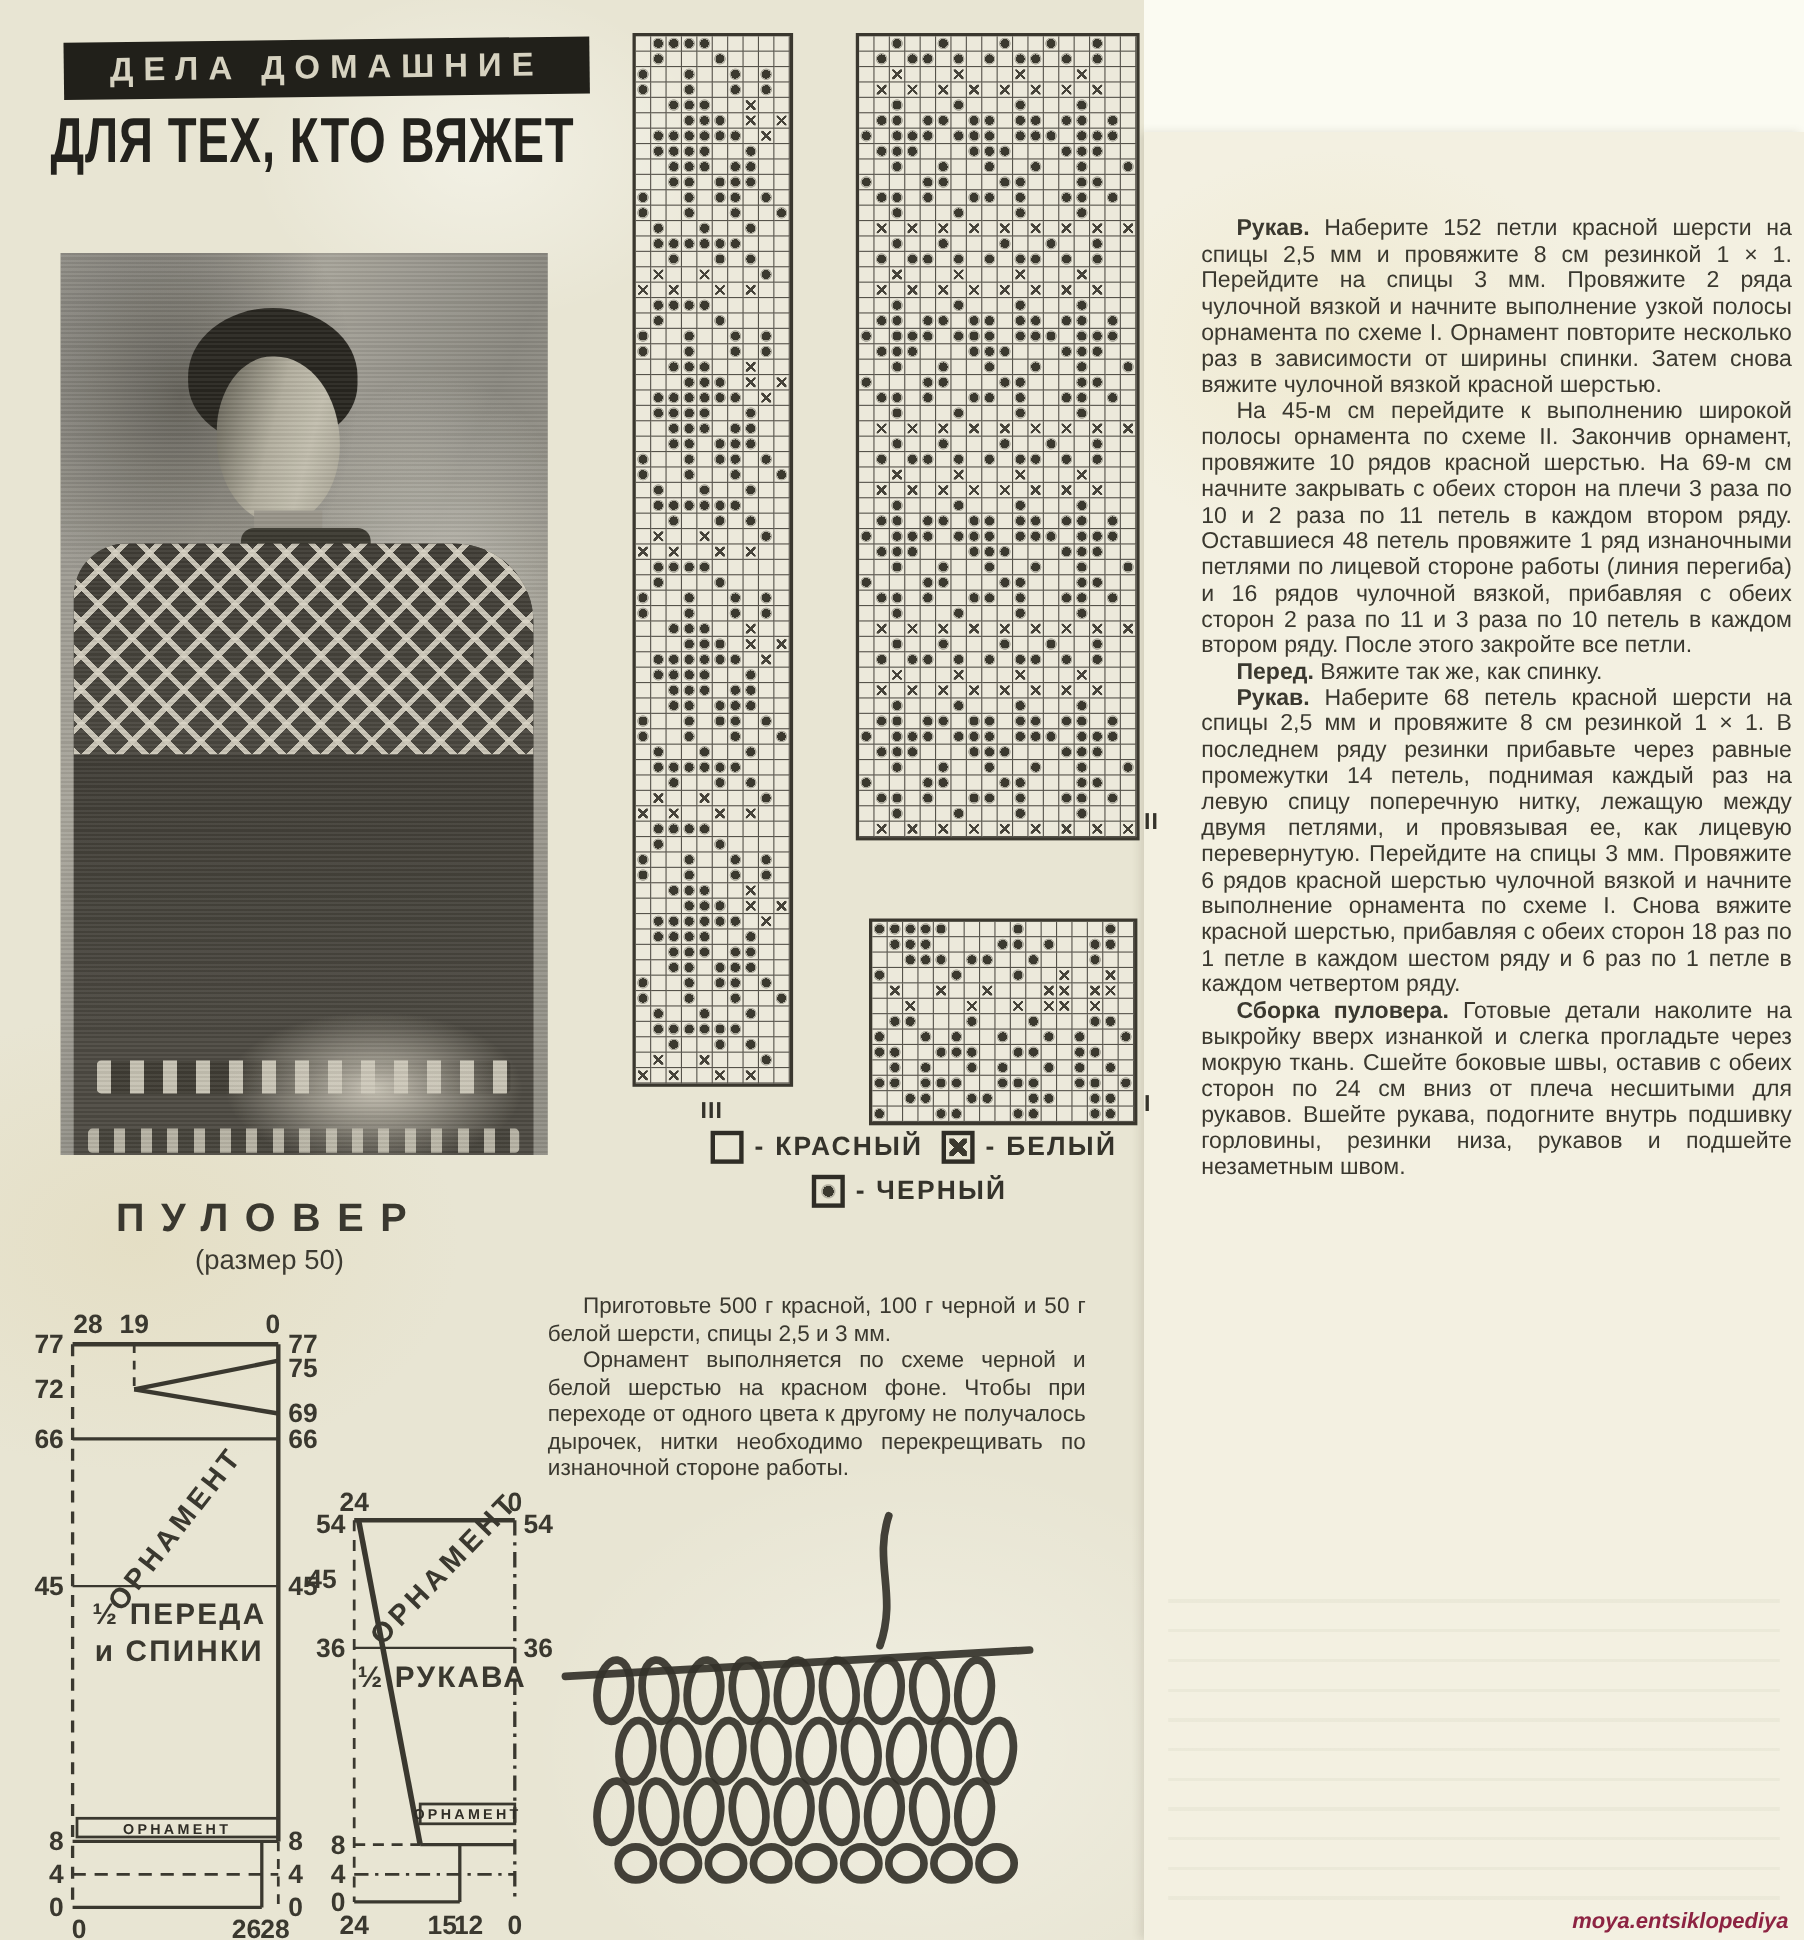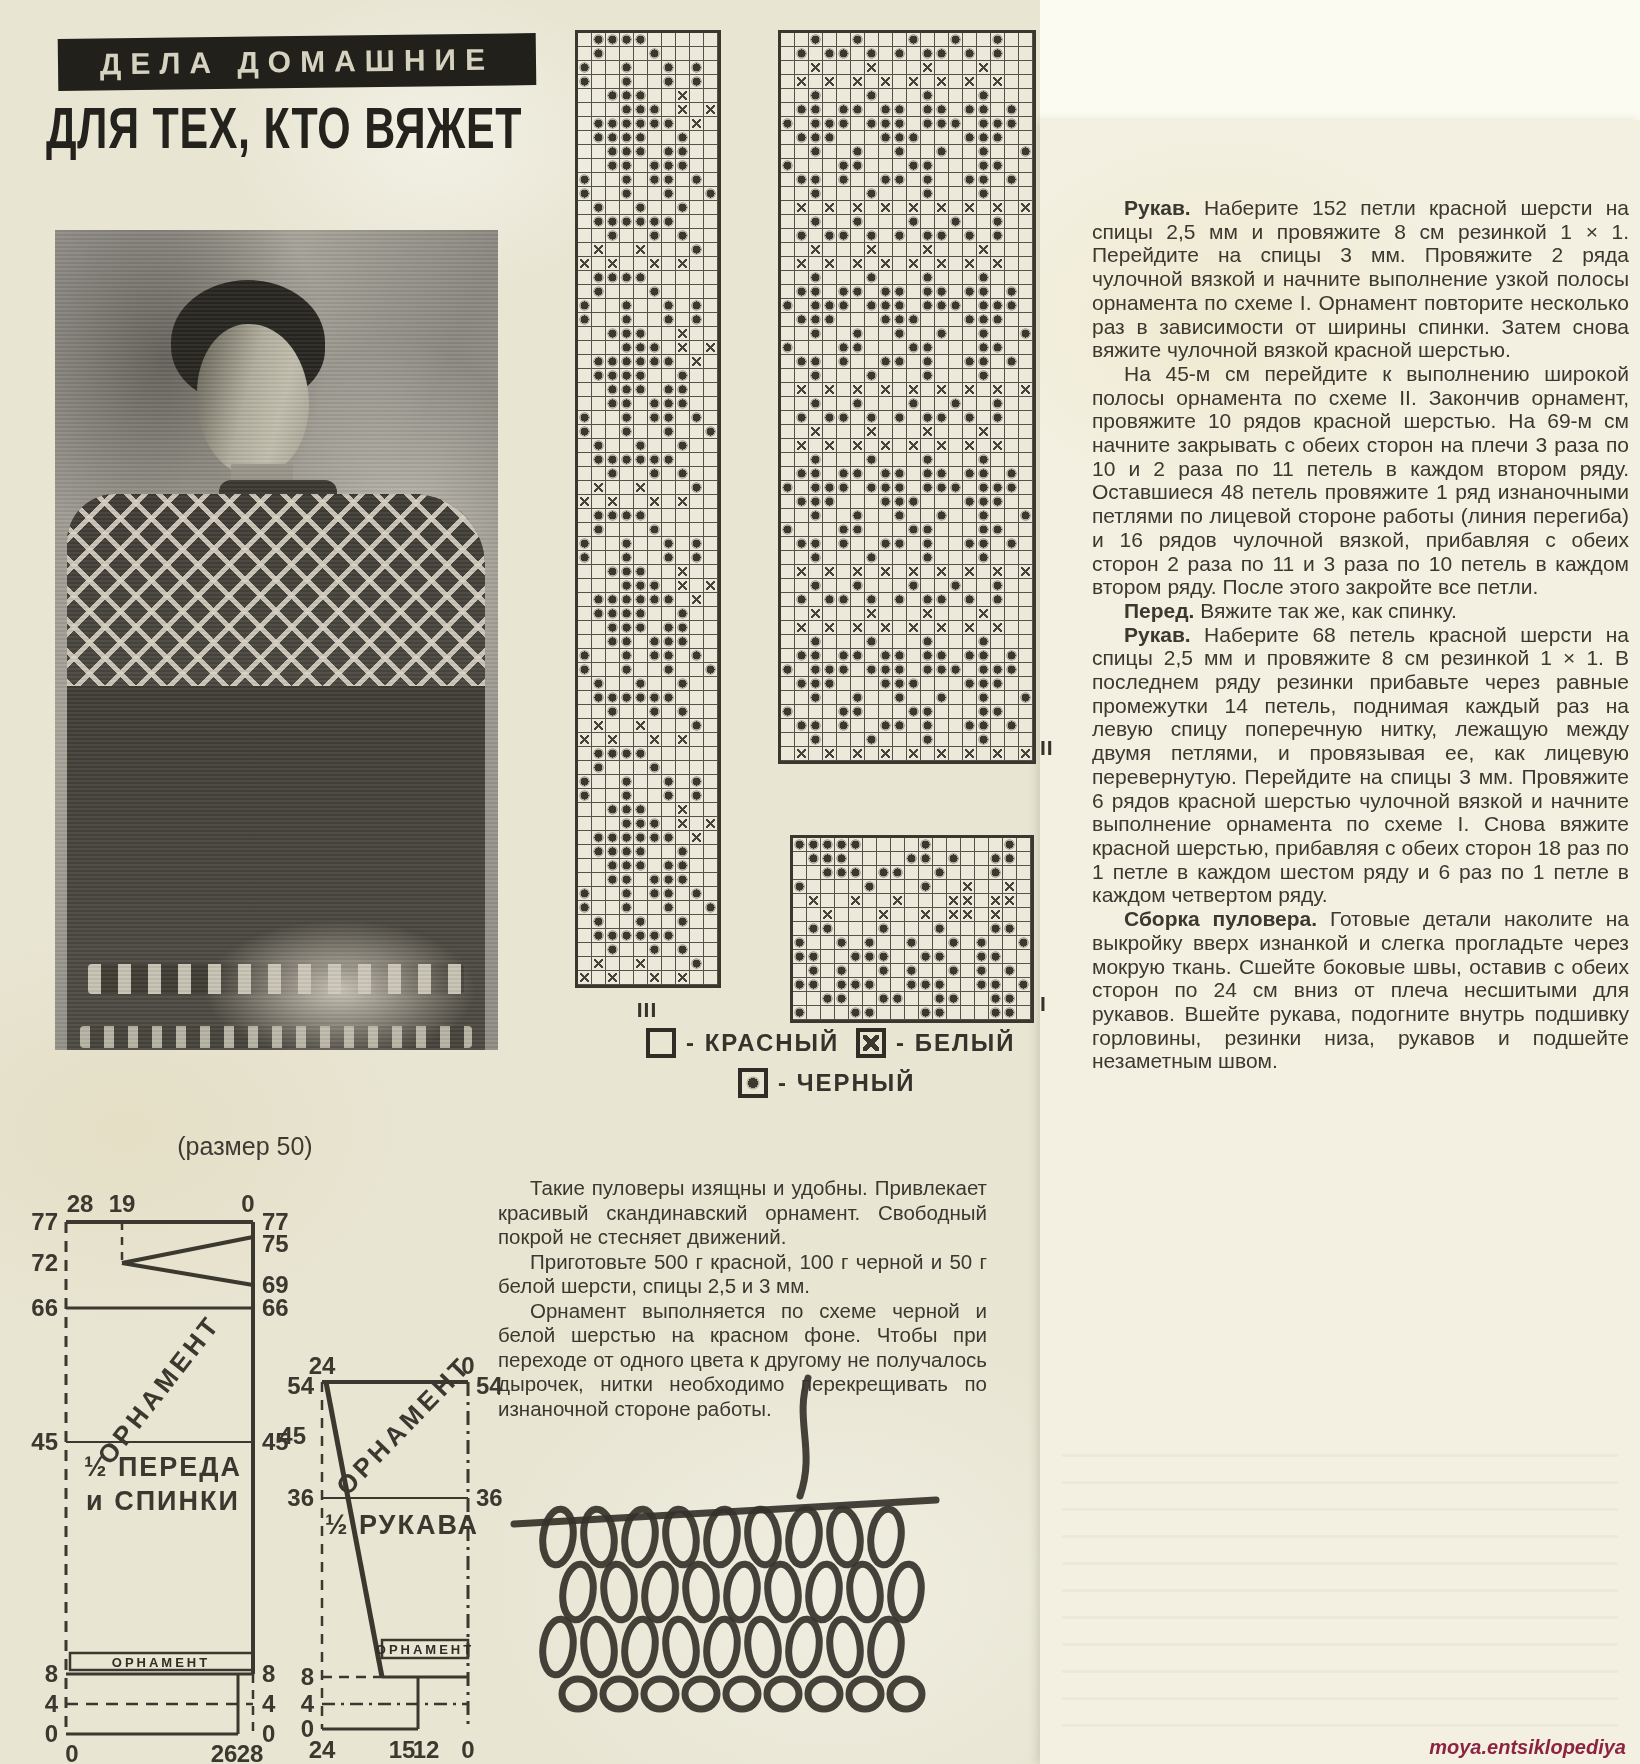--- a/index.html
+++ b/index.html
@@ -113,20 +113,21 @@
       <div class="sw-collar"></div>
       <div class="sw-yoke"></div>
       <div class="sw-lower"></div>
       <div class="sw-band1"></div>
       <div class="sw-band2"></div>
     </div>
     <div class="ph-knee"></div>
     <div class="ph-grain"></div>
   </div>
 
+  <div class="abs cap-title">ПУЛОВЕР</div>
   <div class="abs cap-sub">(размер 50)</div>
 
   <div id="chart-iii" class="abs chart" style="left: 575px; top: 30px; grid-template-columns: repeat(10, 14px);">
       <span class="cc" style="height: 14px; width: 14px;"></span>
       <span class="cc dot" style="height: 14px; width: 14px;"></span>
       <span class="cc dot" style="height: 14px; width: 14px;"></span>
       <span class="cc dot" style="height: 14px; width: 14px;"></span>
       <span class="cc dot" style="height: 14px; width: 14px;"></span>
       <span class="cc" style="height: 14px; width: 14px;"></span>
       <span class="cc" style="height: 14px; width: 14px;"></span>
@@ -1978,21 +1979,20 @@
   <div class="abs legend-item" style="left:856px;top:1028px;">
     <span class="sym wx"></span>
     <span>- БЕЛЫЙ</span>
   </div>
   <div class="abs legend-item" style="left:738px;top:1068px;">
     <span class="sym dot"></span>
     <span>- ЧЕРНЫЙ</span>
   </div>
 
   <div class="abs intro">
-    <p><b></b><span>Такие пуловеры изящны и удобны. Привлекает красивый скандинавский орнамент. Свободный покрой не стесняет движений.</span></p>
     <p><b></b><span>Приготовьте 500 г красной, 100 г черной и 50 г белой шерсти, спицы 2,5 и 3 мм.</span></p>
     <p><b></b><span>Орнамент выполняется по схеме черной и белой шерстью на красном фоне. Чтобы при переходе от одного цвета к другому не получалось дырочек, нитки необходимо перекрещивать по изнаночной стороне работы.</span></p>
   </div>
 
   <div class="abs desc">
     <p><b>Рукав.</b><span> Наберите 152 петли красной шерсти на спицы 2,5 мм и провяжите 8 см резинкой 1 × 1. Перейдите на спицы 3 мм. Провяжите 2 ряда чулочной вязкой и начните выполнение узкой полосы орнамента по схеме I. Орнамент повторите несколько раз в зависимости от ширины спинки. Затем снова вяжите чулочной вязкой красной шерстью.</span></p>
     <p><b></b><span>На 45-м см перейдите к выполнению широкой полосы орнамента по схеме II. Закончив орнамент, провяжите 10 рядов красной шерстью. На 69-м см начните закрывать с обеих сторон на плечи 3 раза по 10 и 2 раза по 11 петель в каждом втором ряду. Оставшиеся 48 петель провяжите 1 ряд изнаночными петлями по лицевой стороне работы (линия перегиба) и 16 рядов чулочной вязкой, прибавляя с обеих сторон 2 раза по 11 и 3 раза по 10 петель в каждом втором ряду. После этого закройте все петли.</span></p>
     <p><b>Перед.</b><span> Вяжите так же, как спинку.</span></p>
     <p><b>Рукав.</b><span> Наберите 68 петель красной шерсти на спицы 2,5 мм и провяжите 8 см резинкой 1 × 1. В последнем ряду резинки прибавьте через равные промежутки 14 петель, поднимая каждый раз на левую спицу поперечную нитку, лежащую между двумя петлями, и провязывая ее, как лицевую перевернутую. Перейдите на спицы 3 мм. Провяжите 6 рядов красной шерстью чулочной вязкой и начните выполнение орнамента по схеме I. Снова вяжите красной шерстью, прибавляя с обеих сторон 18 раз по 1 петле в каждом шестом ряду и 6 раз по 1 петле в каждом четвертом ряду.</span></p>
     <p><b>Сборка пуловера.</b><span> Готовые детали наколите на выкройку вверх изнанкой и слегка прогладьте через мокрую ткань. Сшейте боковые швы, оставив с обеих сторон по 24 см вниз от плеча несшитыми для рукавов. Вшейте рукава, подогните внутрь подшивку горловины, резинки низа, рукавов и подшейте незаметным швом.</span></p>

